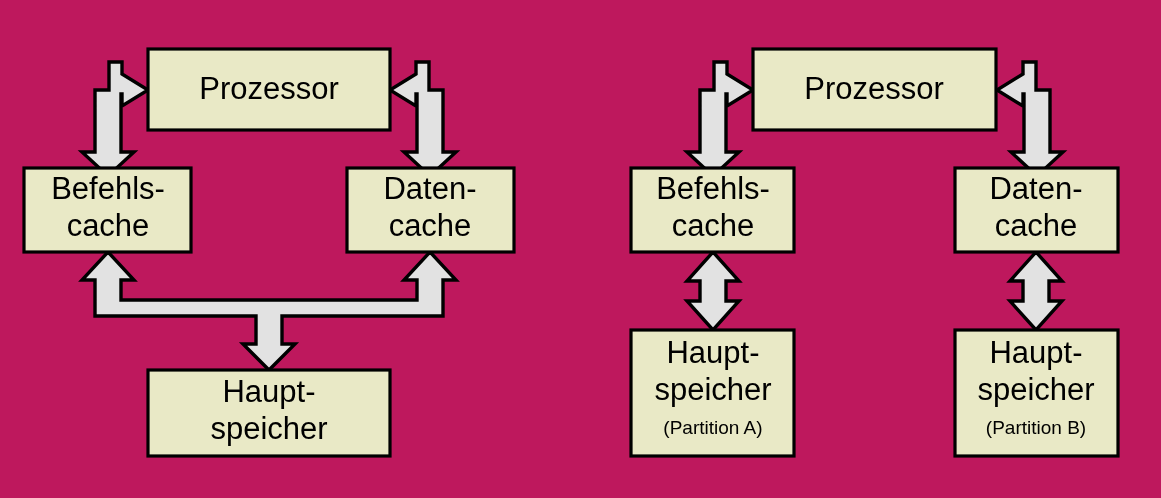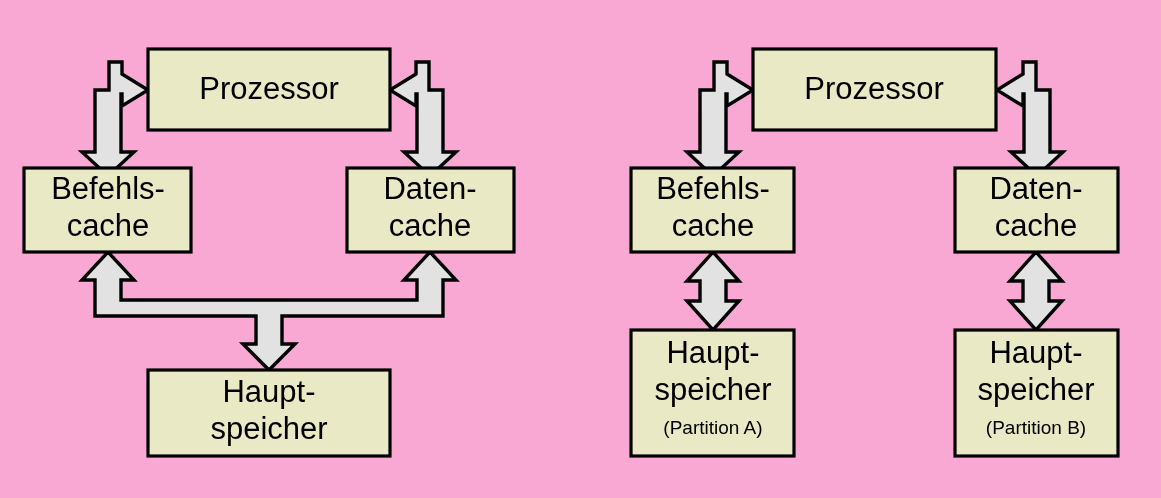--- a/index.html
+++ b/index.html
@@ -47,21 +47,21 @@
     font-family: "Liberation Sans", sans-serif;
     font-size: 19px;
     fill: #000000;
     text-anchor: middle;
     dominant-baseline: middle;
   }
 </style>
 </head>
 <body>
 
-<div id="stage" style="background: #f9a8d4;">
+<div id="stage" style="background: #be185d;">
 
   <svg class="diagram" viewBox="0 0 1161 498" xmlns="http://www.w3.org/2000/svg">
 
     <g>
 
       <path class="connector" fill="#E2E2E2" d="M 109 90
                L 109 62
                L 122 62
                L 122 74
                L 148 90

